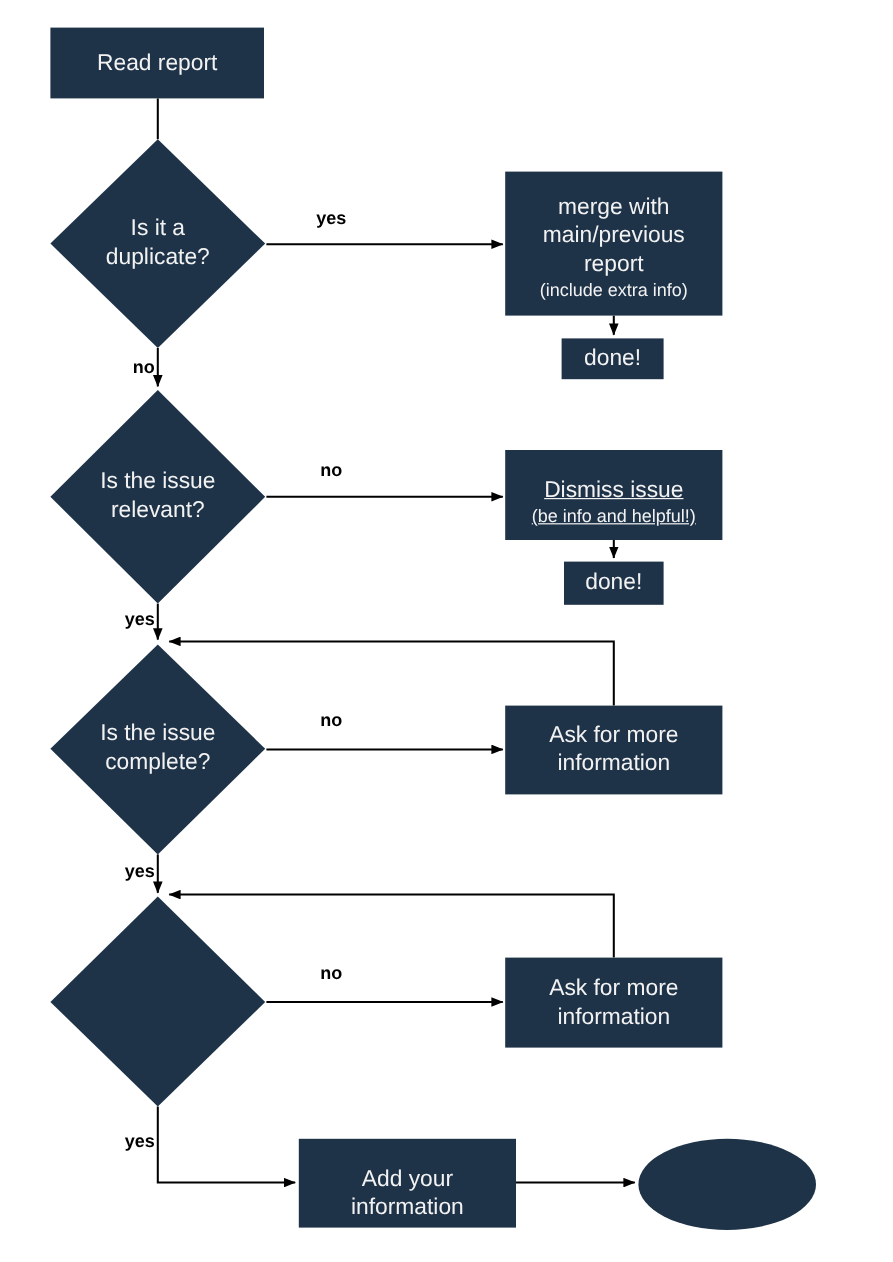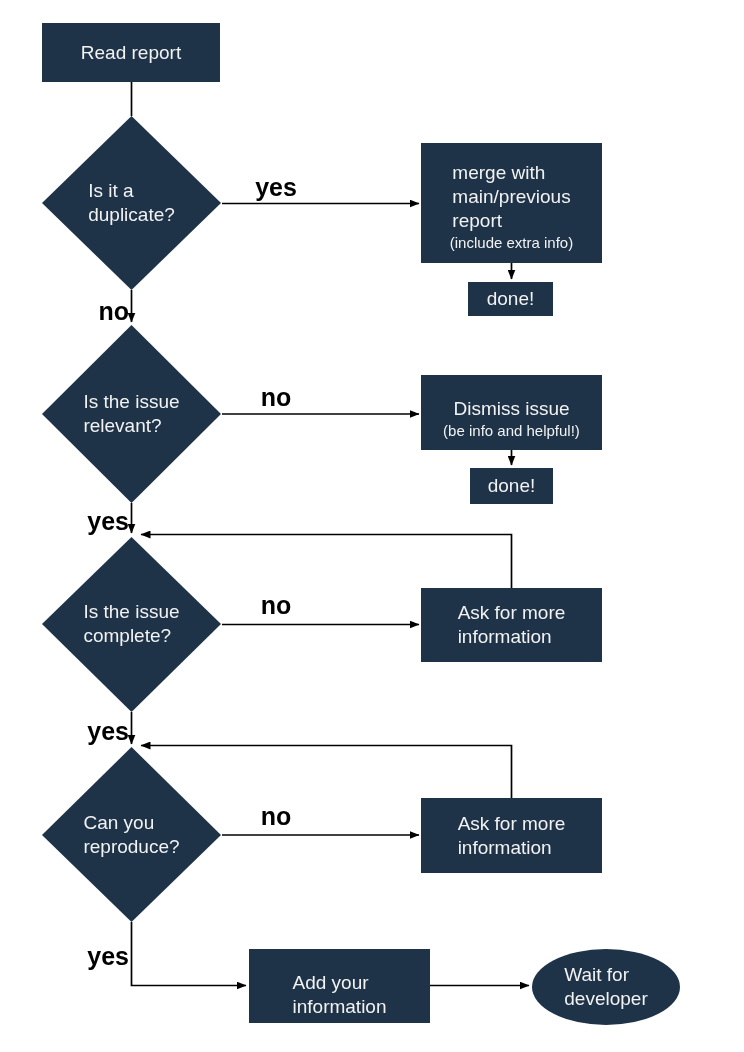--- a/index.html
+++ b/index.html
@@ -23,36 +23,36 @@
   .shape { fill: var(--node-fill); stroke: none; }
   .edge { stroke: var(--edge-color); stroke-width: 1.7; fill: none; }
   .arrowhead { fill: var(--edge-color); }
 
   .node-label {
     position: absolute;
     display: flex;
     flex-direction: column;
     align-items: center;
     justify-content: center;
-    text-align: left;
+    text-align: center;
     color: var(--node-text);
     font-size: 19px;
     line-height: 1.26;
     white-space: pre-line;
     pointer-events: none;
   }
   .node-label .note {
     font-size: 15px;
     line-height: 1.3;
     white-space: pre-line;
   }
   .edge-label {
     position: absolute;
     color: var(--label-color);
-    font-size: 25px;
+    font-size: 15px;
     font-weight: 700;
     line-height: 1;
     pointer-events: none;
   }
   .edge-label.center { text-align: center; }
   .edge-label.right { text-align: right; }
 </style>
 </head>
 <body>
 
@@ -113,58 +113,50 @@
 
   <div class="node-label" style="left:468px; top:282px; width:85px; height:34px;">
     <span>done!</span>
   </div>
 
   <div class="node-label" style="left:57px; top:377px; width:149px; height:74px;">
     <span>Is the issue
 relevant?</span>
   </div>
 
-  <div class="node-label" style="left:421px; top:375px; width:181px; height:87px;">
+  <div class="node-label" style="left:421px; top:375px; width:181px; height:87px;text-decoration:underline;">
     <span>Dismiss issue</span>
     <span class="note">(be info and helpful!)</span>
   </div>
 
   <div class="node-label" style="left:470px; top:468px; width:83px; height:36px;">
     <span>done!</span>
   </div>
 
   <div class="node-label" style="left:57px; top:587px; width:149px; height:74px;">
     <span>Is the issue
 complete?</span>
   </div>
 
   <div class="node-label" style="left:421px; top:588px; width:181px; height:74px;">
     <span>Ask for more
 information</span>
   </div>
 
-  <div class="node-label" style="left:57px; top:798px; width:149px; height:74px;">
-    <span>Can you
-reproduce?</span>
-  </div>
 
   <div class="node-label" style="left:421px; top:798px; width:181px; height:75px;">
     <span>Ask for more
 information</span>
   </div>
 
   <div class="node-label" style="left:249px; top:949px; width:181px; height:92px;">
     <span>Add your
 information</span>
   </div>
 
-  <div class="node-label" style="left:532px; top:949px; width:148px; height:76px;">
-    <span>Wait for
-developer</span>
-  </div>
 
   <div class="edge-label center" style="left:244px; top:175px; width:64px;">yes</div>
   <div class="edge-label right" style="left:67px; top:299px; width:62px;">no</div>
   <div class="edge-label center" style="left:244px; top:385px; width:64px;">no</div>
   <div class="edge-label right" style="left:67px; top:509px; width:62px;">yes</div>
   <div class="edge-label center" style="left:244px; top:593px; width:64px;">no</div>
   <div class="edge-label right" style="left:67px; top:719px; width:62px;">yes</div>
   <div class="edge-label center" style="left:244px; top:804px; width:64px;">no</div>
   <div class="edge-label right" style="left:67px; top:944px; width:62px;">yes</div>
 

